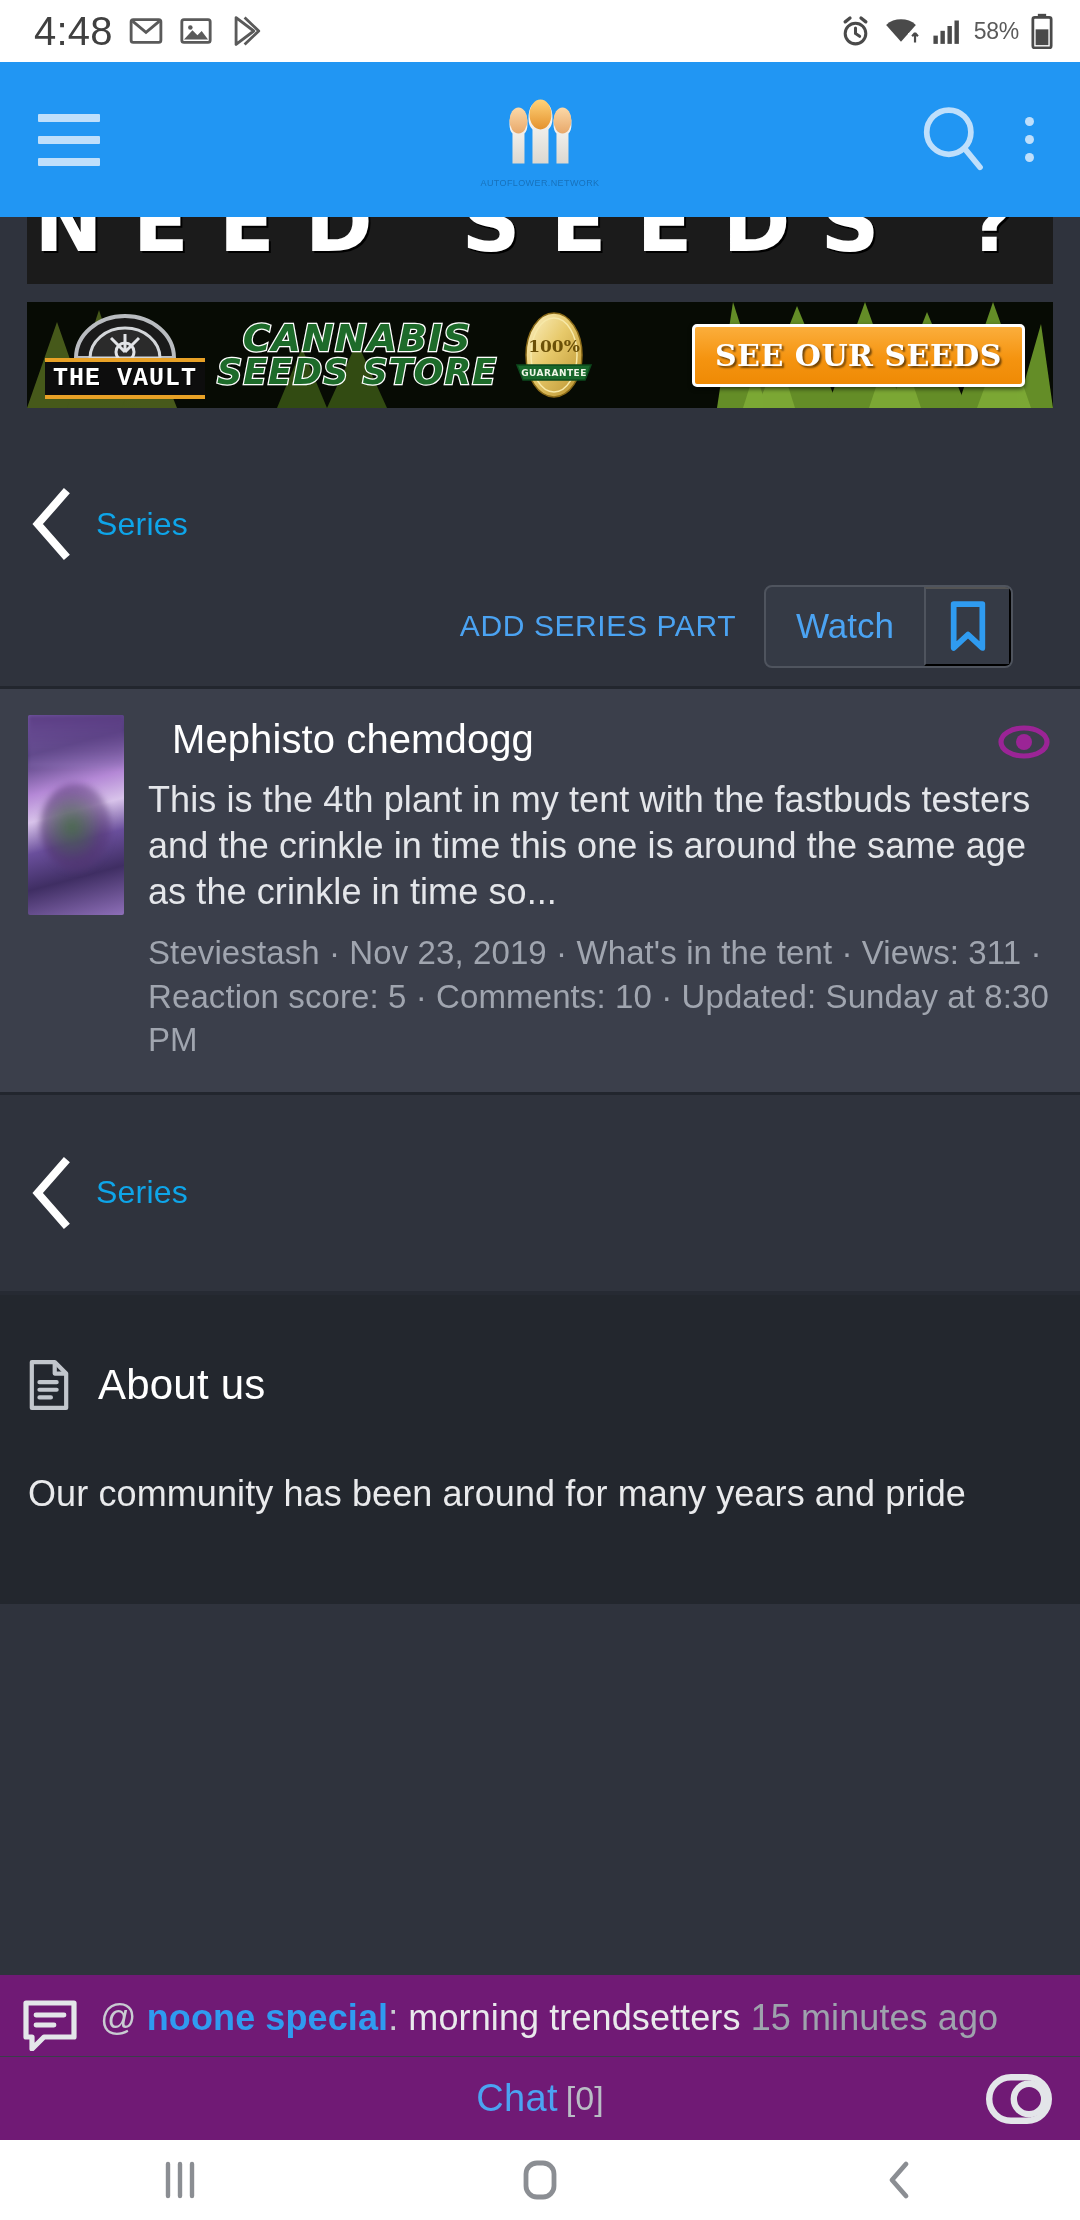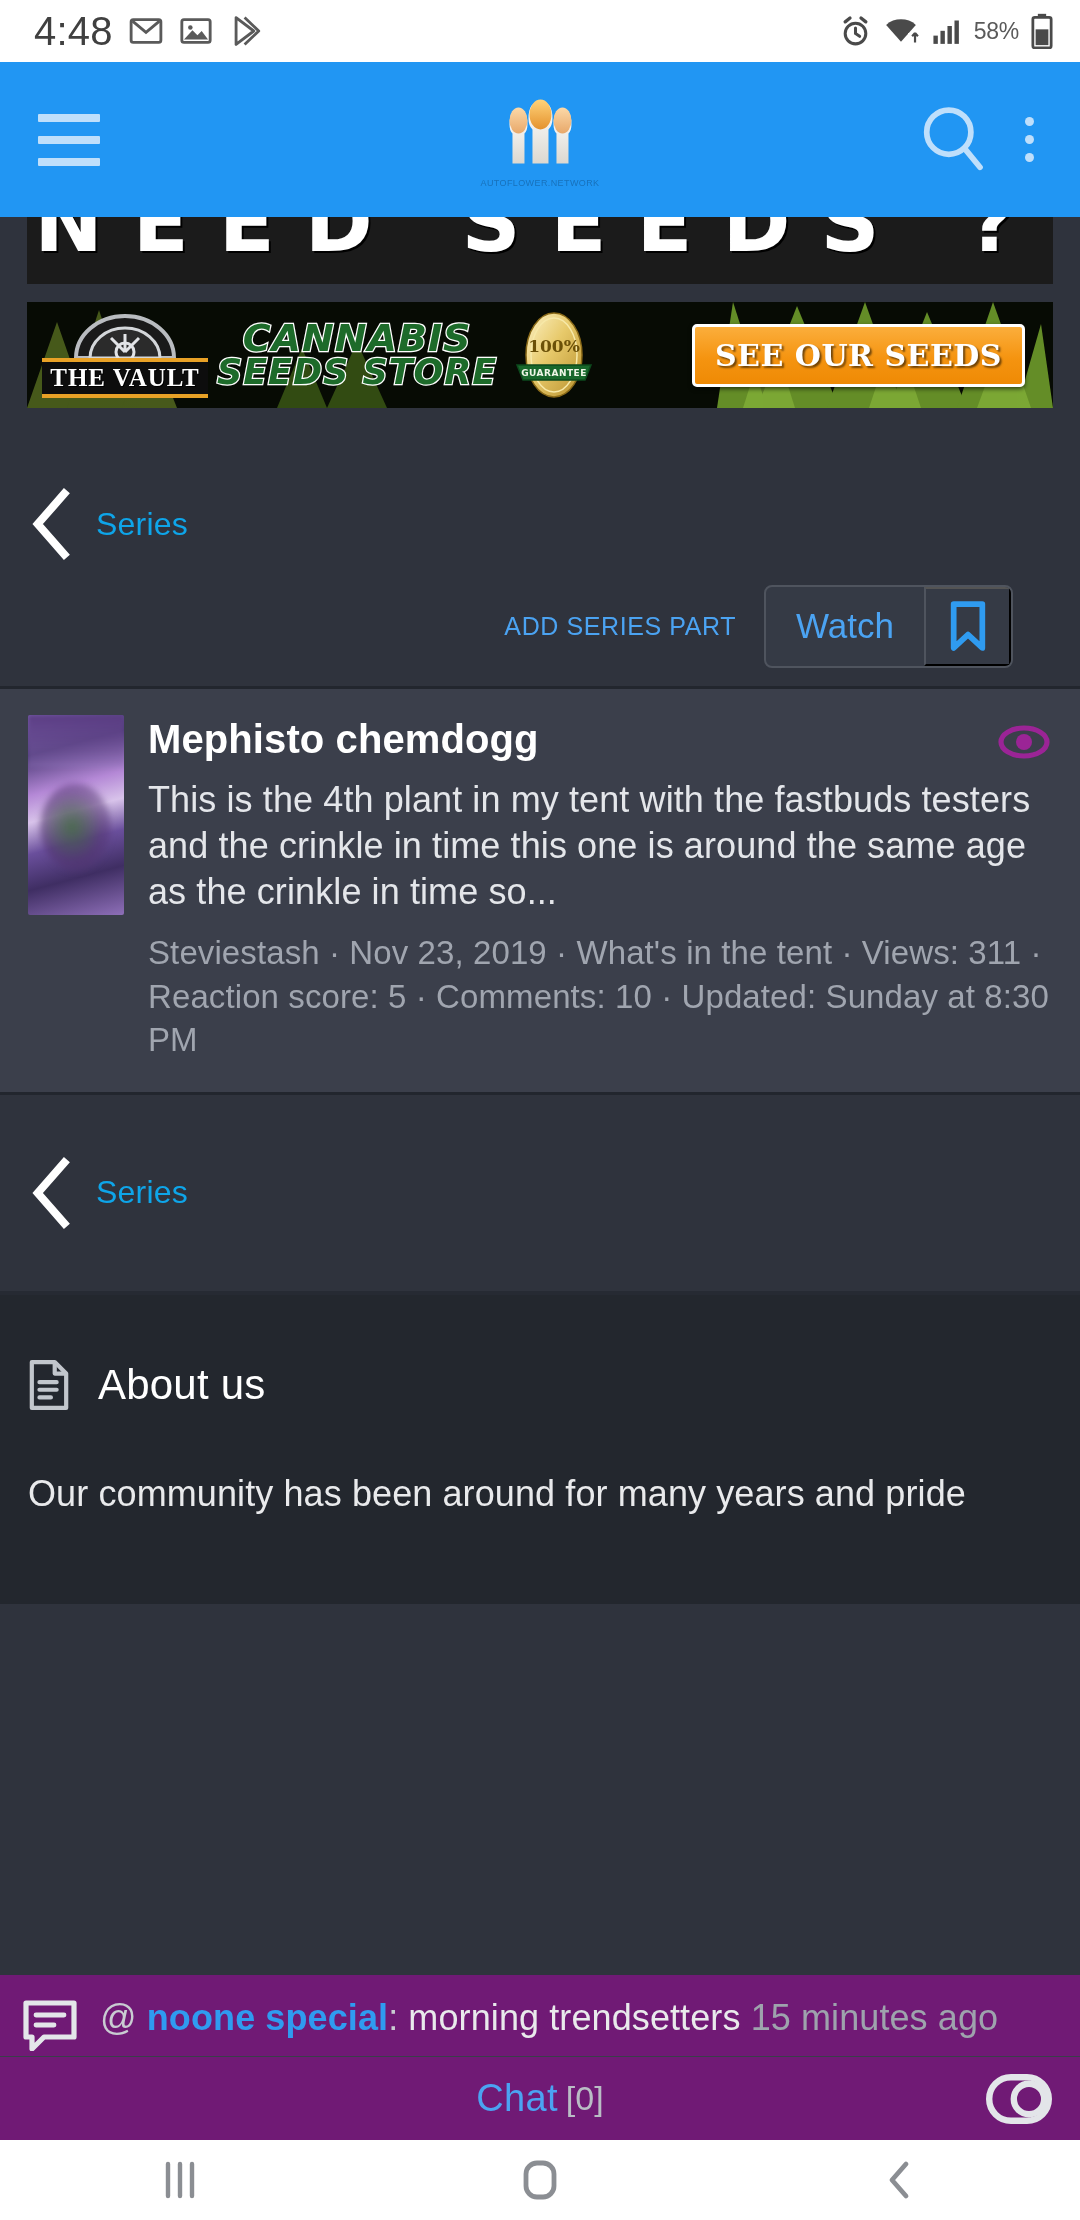--- a/index.html
+++ b/index.html
@@ -59,21 +59,21 @@
   .ad-main {
     height:106px; margin:0 27px; position:relative; overflow:hidden;
     background:
       linear-gradient(105deg,#0a0f06 0%,#121a0b 22%,#0d1408 42%,#101a09 60%,#0c1206 100%);
     display:flex; align-items:center;
   }
   .leafbg { position:absolute; inset:0; opacity:.95; }
   .ad-inner { position:relative; display:flex; align-items:center; width:100%; height:100%; padding:0 14px; gap:0; }
   .vault-logo { width:168px; height:96px; position:relative; flex:none; display:flex; flex-direction:column; justify-content:center; align-items:center; }
   .vault-word {
-    background:#0d0d0d; color:#fff; font-family:Liberation Serif, serif; font-weight:bold;
+    background:#0d0d0d; color:#fff; font-family:Liberation Mono, monospace; font-weight:bold;
     font-size:25px; letter-spacing:1px; padding:2px 8px; border-top:4px solid #e8a126; border-bottom:4px solid #e8a126;
     text-shadow:1px 1px 0 #000; white-space:nowrap;
   }
   .cannabis-word {
     flex:none; margin-left:8px;
     font-family:"DejaVu Sans", sans-serif; font-weight:bold; font-style:italic;
     color:#1d6b2a; font-size:38px; line-height:0.92; letter-spacing:1px;
     -webkit-text-stroke:2.5px #ffffff; paint-order:stroke fill;
     text-align:center;
   }
@@ -96,21 +96,21 @@
   }
   .chev-left { flex:none; }
   .series-label { font-size:32px; color:#0ea5e9; font-weight:400; letter-spacing:.2px; }
 
   
   .action-row {
     display:flex; align-items:center; justify-content:flex-end;
     gap:0; padding:0 67px 0 0; height:120px;
   }
   .add-series {
-    color:#4ba3f2; font-size:25px; letter-spacing:.6px; background:none;
+    color:#4ba3f2; font-size:30px; letter-spacing:.6px; background:none;
     border:none; padding:0 28px 0 0; font-family:"Liberation Sans", sans-serif;
     cursor:pointer; white-space:nowrap;text-align:center;
   }
   .watch-group {
     display:flex; align-items:stretch; border:2px solid #4f545e; border-radius:8px;
     overflow:hidden; height:83px; background:#353a45;
   }
   .watch-btn {
     color:#4ba3f2; font-size:35px; background:none; border:none;
     padding:0 30px; cursor:pointer; font-family:"Liberation Sans", sans-serif;
@@ -138,22 +138,23 @@
     background:radial-gradient(ellipse at 45% 50%, rgba(60,100,60,.85) 0%, rgba(80,50,110,.55) 55%, rgba(120,90,160,.2) 100%);
     filter:blur(3px);
   }
   .thumb::before {
     content:""; position:absolute; left:0; top:0; width:100%; height:26%;
     background:linear-gradient(180deg, rgba(90,60,130,.95), rgba(150,120,190,.35));
     filter:blur(2px);
   }
   .card-body { flex:1; min-width:0; padding-top:2px; }
   .thread-title {
-    font-size:40px; color:#ffffff; font-weight:700; line-height:1.12; margin-bottom:15px;
+    font-size:40px; color:#ffffff; font-weight:400; line-height:1.12; margin-bottom:15px;
     letter-spacing:.1px;
+    margin-left:24px;
   }
   .thread-snippet {
     font-size:36px; color:#e4e6ea; line-height:1.28; margin-bottom:16px; letter-spacing:.1px;
   }
   .thread-meta {
     font-size:33px; color:#a0a5af; line-height:1.32; letter-spacing:.1px;
   }
   .eye-icon { position:absolute; right:30px; top:36px; }
 
   

